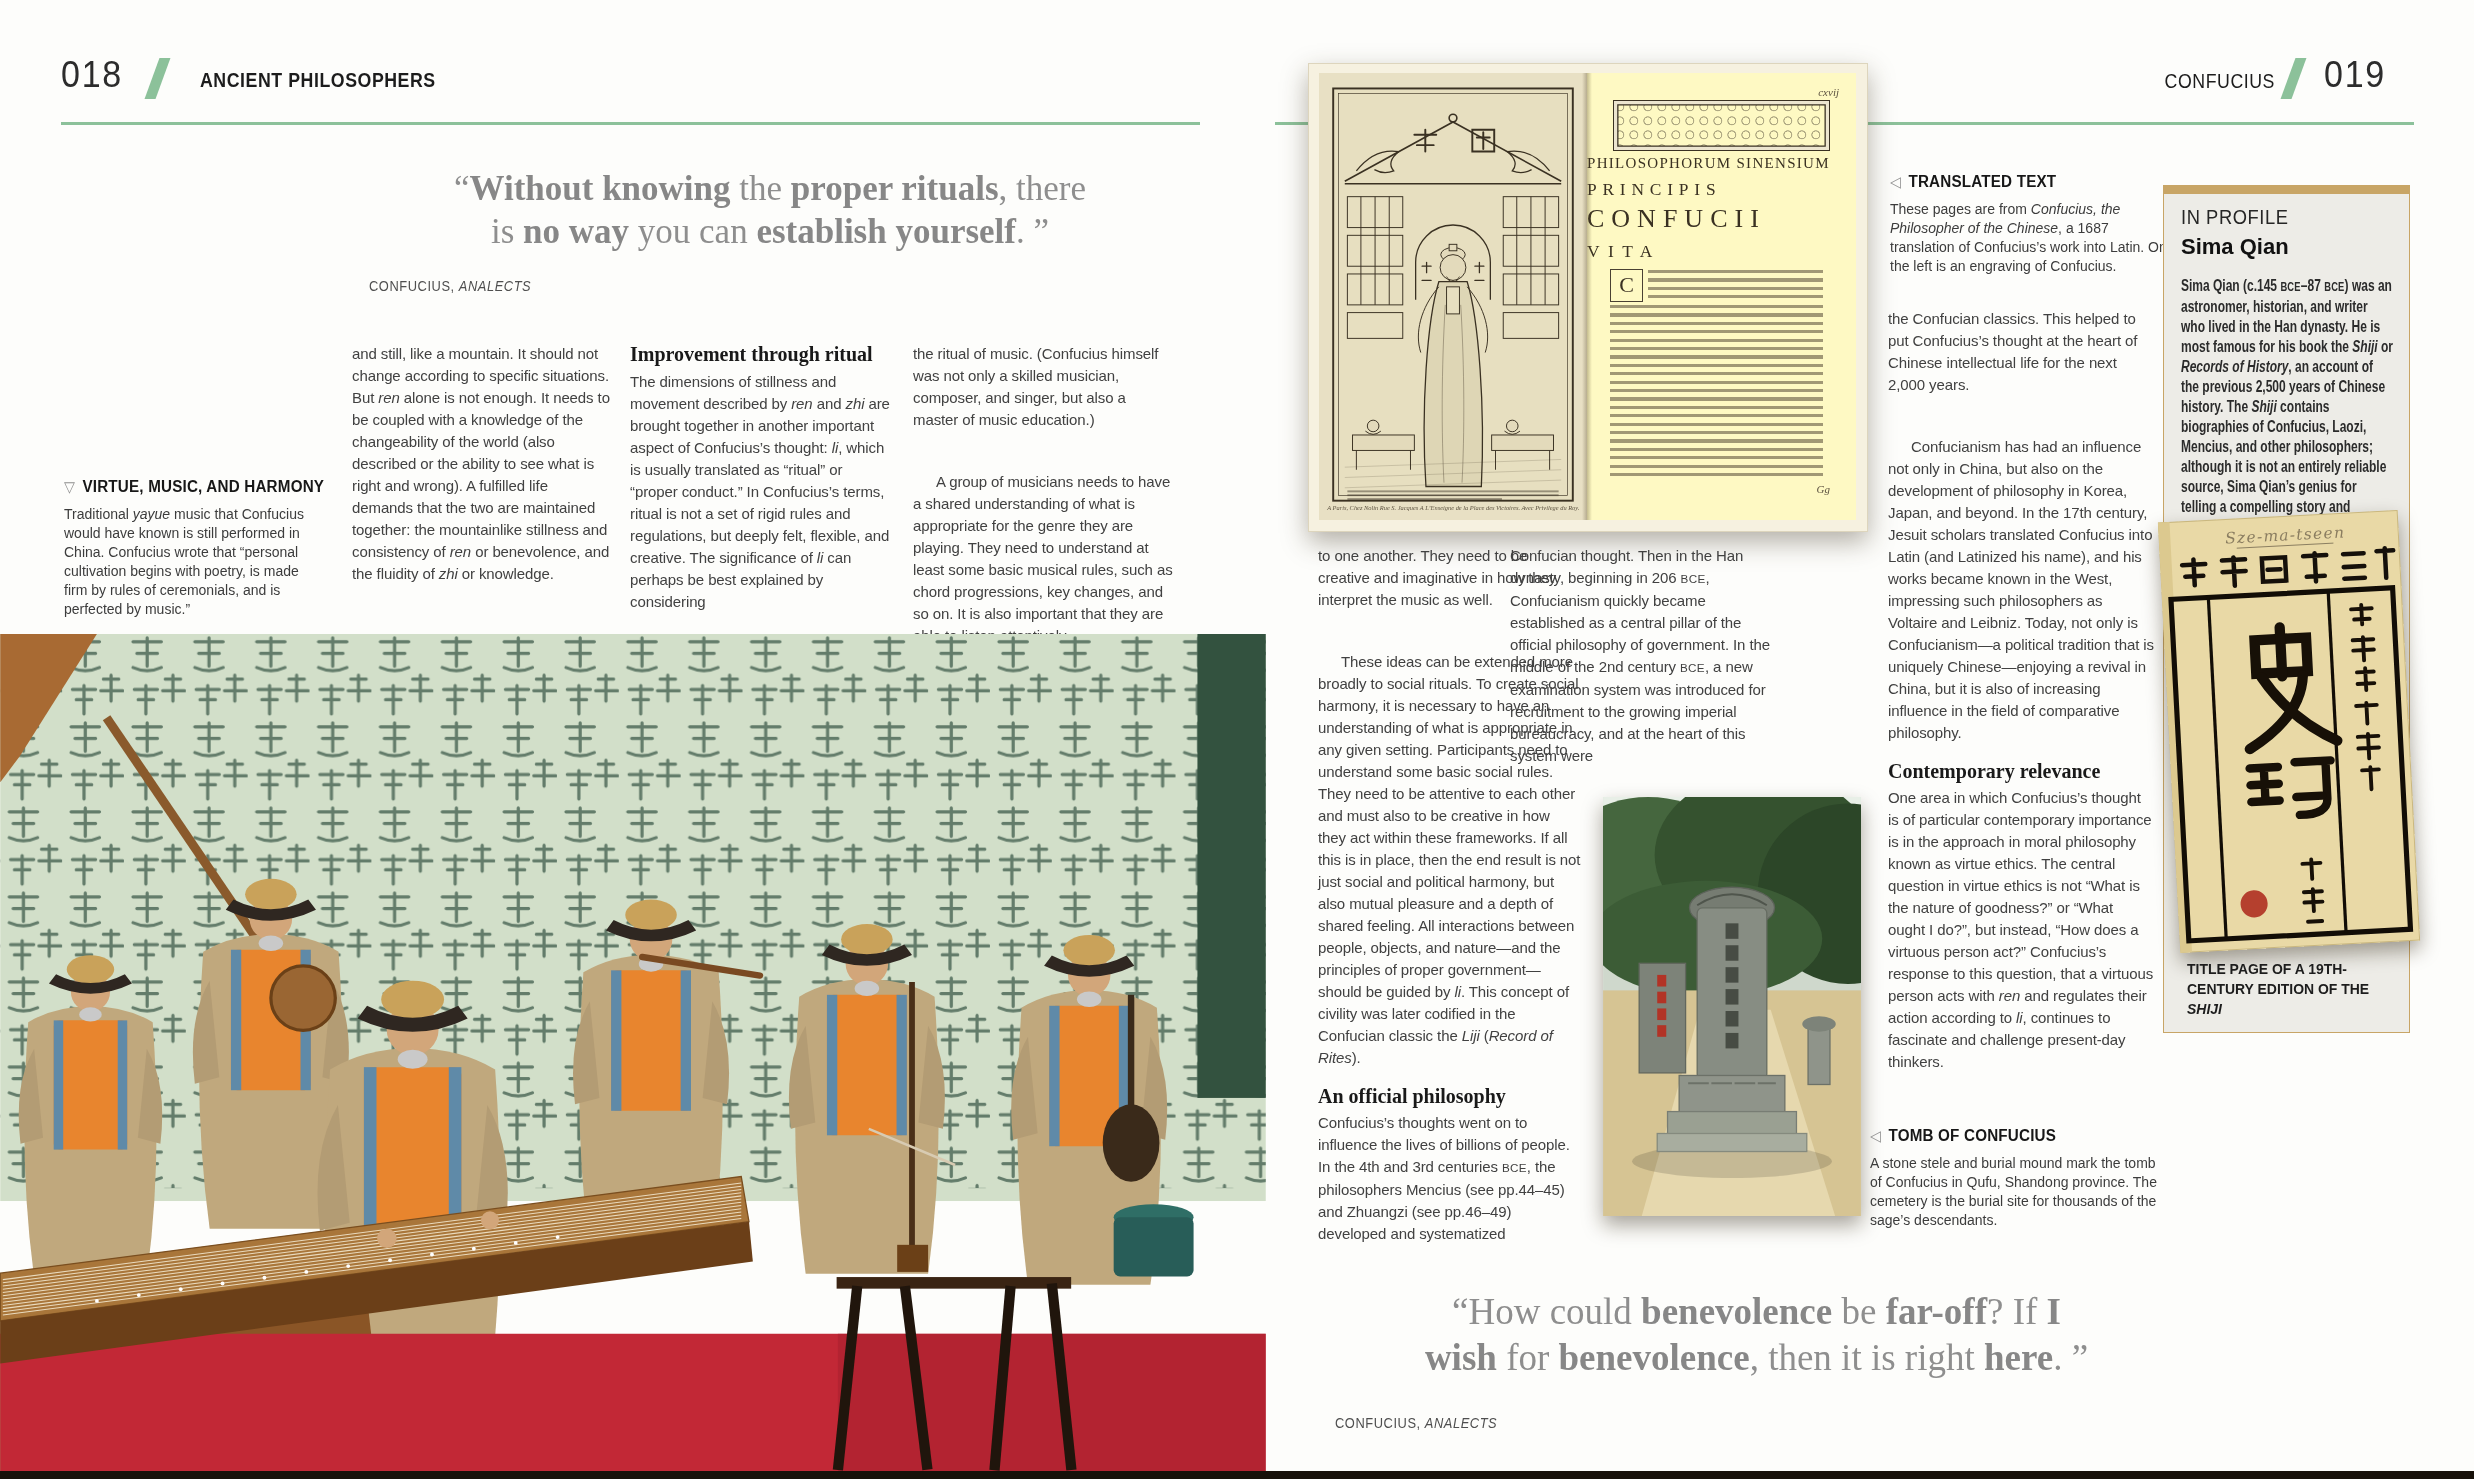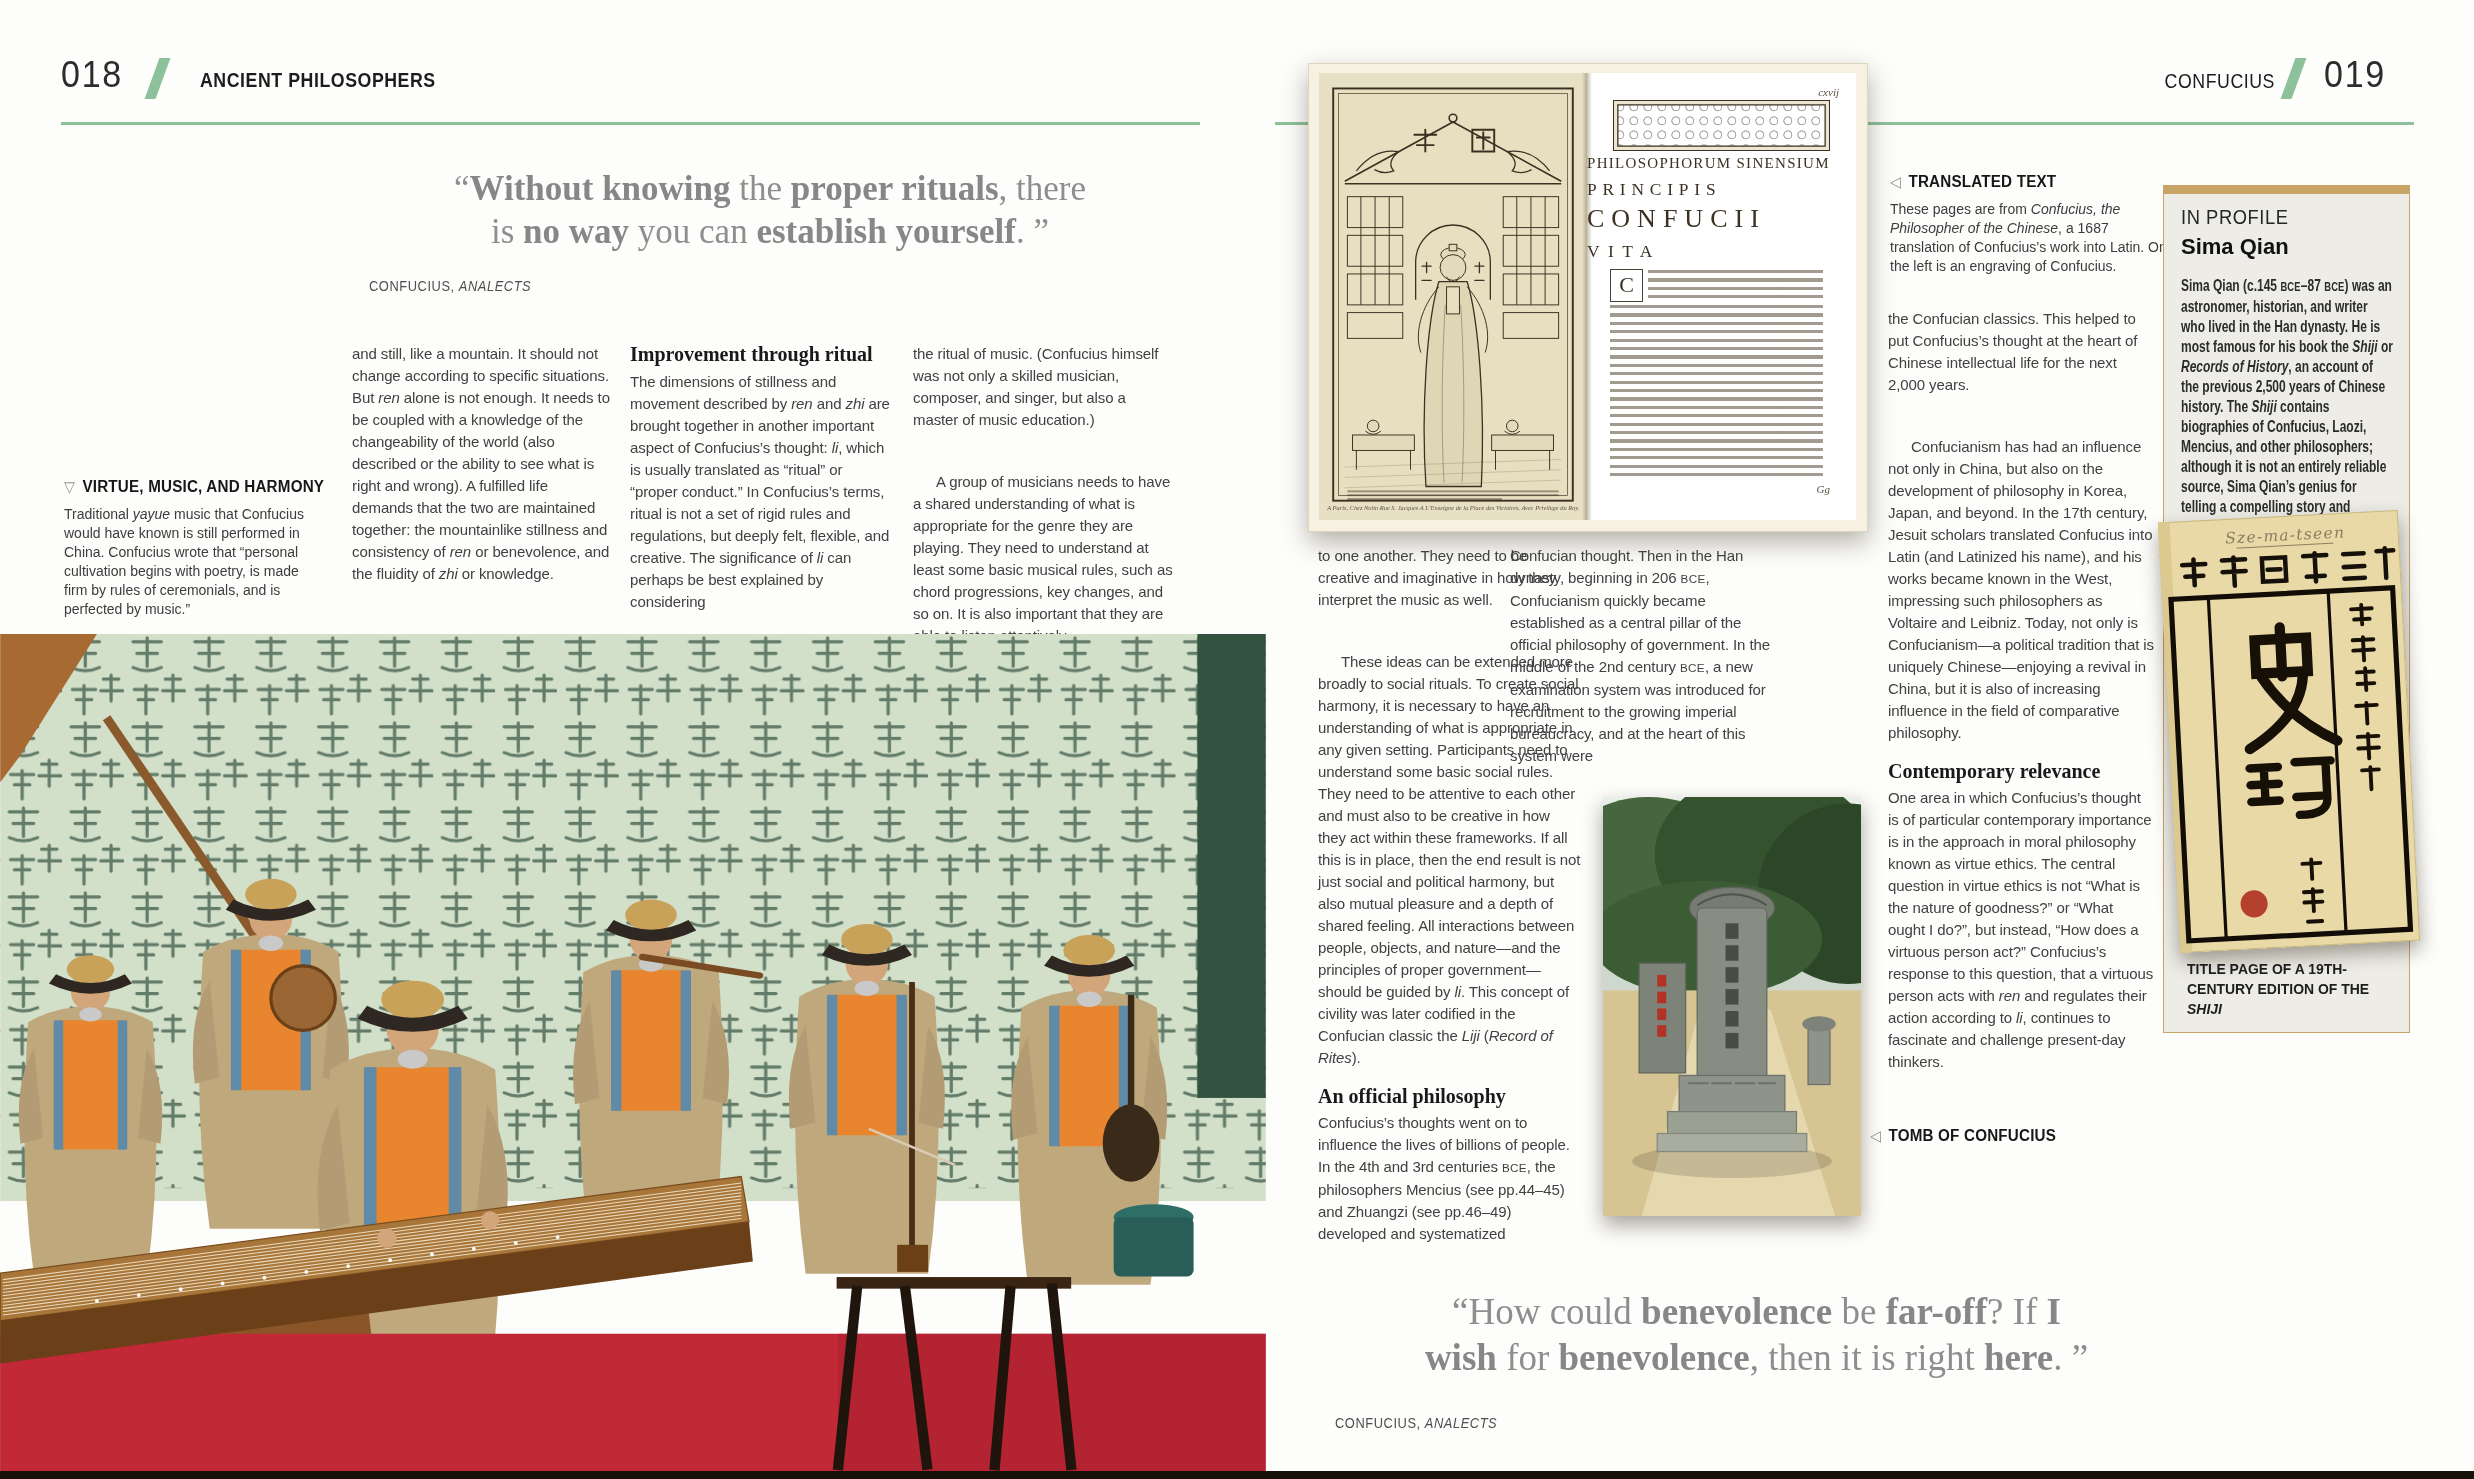--- a/index.html
+++ b/index.html
@@ -34,21 +34,21 @@
   .profile{background:var(--profilebg);border:1.9px solid var(--tan);border-top:9px solid var(--tan);box-sizing:border-box;}
   .profile .plabel{font-size:19.3px;letter-spacing:0.6px;color:#262626;margin:13px 0 0 17px;transform:scaleX(.95);transform-origin:0 0;}
   .profile .pname{font-size:22px;font-weight:bold;color:#111;margin:5.2px 0 0 17px;}
   .profile .pbody{font-size:16px;line-height:20px;font-weight:bold;color:#2b2b2b;margin:15.5px 0 0 17px;width:284px;
                   transform:scaleX(.75);transform-origin:0 0;}
   .shiji-caption{font-size:15.5px;line-height:20px;font-weight:bold;color:#1d1d1d;transform:scaleX(.9);transform-origin:0 0;width:232px;}
   
   .plate{background:#f6f1e0;box-shadow:0 10.3px 24.5px rgba(60,50,30,.38);border:0.6px solid #ddd5bd;}
   .plate .pg{position:absolute;top:9px;height:447px;}
   .plate .pg.lft{left:10.3px;width:268px;background:#e8e0c4;}
-  .plate .pg.rgt{left:278px;width:269px;background:#ffffff;}
+  .plate .pg.rgt{left:278px;width:269px;background:#fef9c3;}
   .plate .gutter{position:absolute;left:273px;top:9px;width:10.3px;height:447px;
                  background:linear-gradient(to right,rgba(90,75,45,0) 0%,rgba(90,75,45,.35) 50%,rgba(90,75,45,0) 100%);}
   .latin{font-family:"Liberation Serif",serif;color:#3a3122;position:absolute;left:0;width:100%;}
   .latin.h1{font-size:15px;letter-spacing:1.3px;top:82px;}
   .latin.h2{font-size:17.4px;letter-spacing:5.8px;top:106px;}
   .latin.h3{font-size:26px;letter-spacing:7px;top:131px;}
   .latin.h4{font-size:17.4px;letter-spacing:8.4px;top:168px;}
   .folio{position:absolute;right:17px;top:13px;font-family:"Liberation Serif",serif;font-style:italic;font-size:11px;color:#5c5240;}
   .band{position:absolute;left:26px;top:27px;width:215px;height:49px;border:1.3px solid #3a3122;box-shadow:inset 0 0 0 3.2px #ece5cf, inset 0 0 0 4.5px #3a3122;
         background-image:radial-gradient(circle at 5.8px 5.8px, rgba(58,49,34,.0) 3.2px, rgba(58,49,34,.4) 3.5px 4.2px, rgba(58,49,34,0) 4.8px);
@@ -331,20 +331,21 @@
       <path d="M132,444 h32 M168,444 h32 M204,444 h32 M240,444 h28" stroke="#6c7168" stroke-width="3"></path>
     </g>
     <g>
       <rect x="318" y="356" width="34" height="90" fill="#8f948a" stroke="#6c7168" stroke-width="2"></rect>
       <ellipse cx="335" cy="352" rx="26" ry="12" fill="#7d8379"></ellipse>
     </g>
   </svg>
 
   <div class="abs cap" style="left:1870px;top:1127px;width:289px;">
     <div class="captitle"><span class="arrow">◁</span><span>TOMB OF CONFUCIUS</span></div>
+    <div class="capbody">A stone stele and burial mound mark the tomb of Confucius in Qufu, Shandong province. The cemetery is the burial site for thousands of the sage’s descendants.</div>
   </div>
 
   <div class="abs profile" style="left:2163px;top:185px;width:247px;height:848px;">
     <div class="plabel">IN PROFILE</div>
     <div class="pname">Sima Qian</div>
     <div class="pbody">Sima Qian (c.145 <span class="sc">BCE</span>–87 <span class="sc">BCE</span>) was an astronomer, historian, and writer who lived in the Han dynasty. He is most famous for his book the <i>Shiji</i> or <i>Records of History</i>, an account of the previous 2,500 years of Chinese history. The <i>Shiji</i> contains biographies of Confucius, Laozi, Mencius, and other philosophers; although it is not an entirely reliable source, Sima Qian’s genius for telling a compelling story and organizing his material makes it a riveting read.</div>
   </div>
 
   <svg class="abs shadowimg" style="left:2169px;top:516px;transform:rotate(-3deg);" width="240" height="431" viewBox="0 0 372 668">
     <rect width="372" height="668" fill="#e9d9a6" stroke="#c9b77f" stroke-width="3"></rect>

